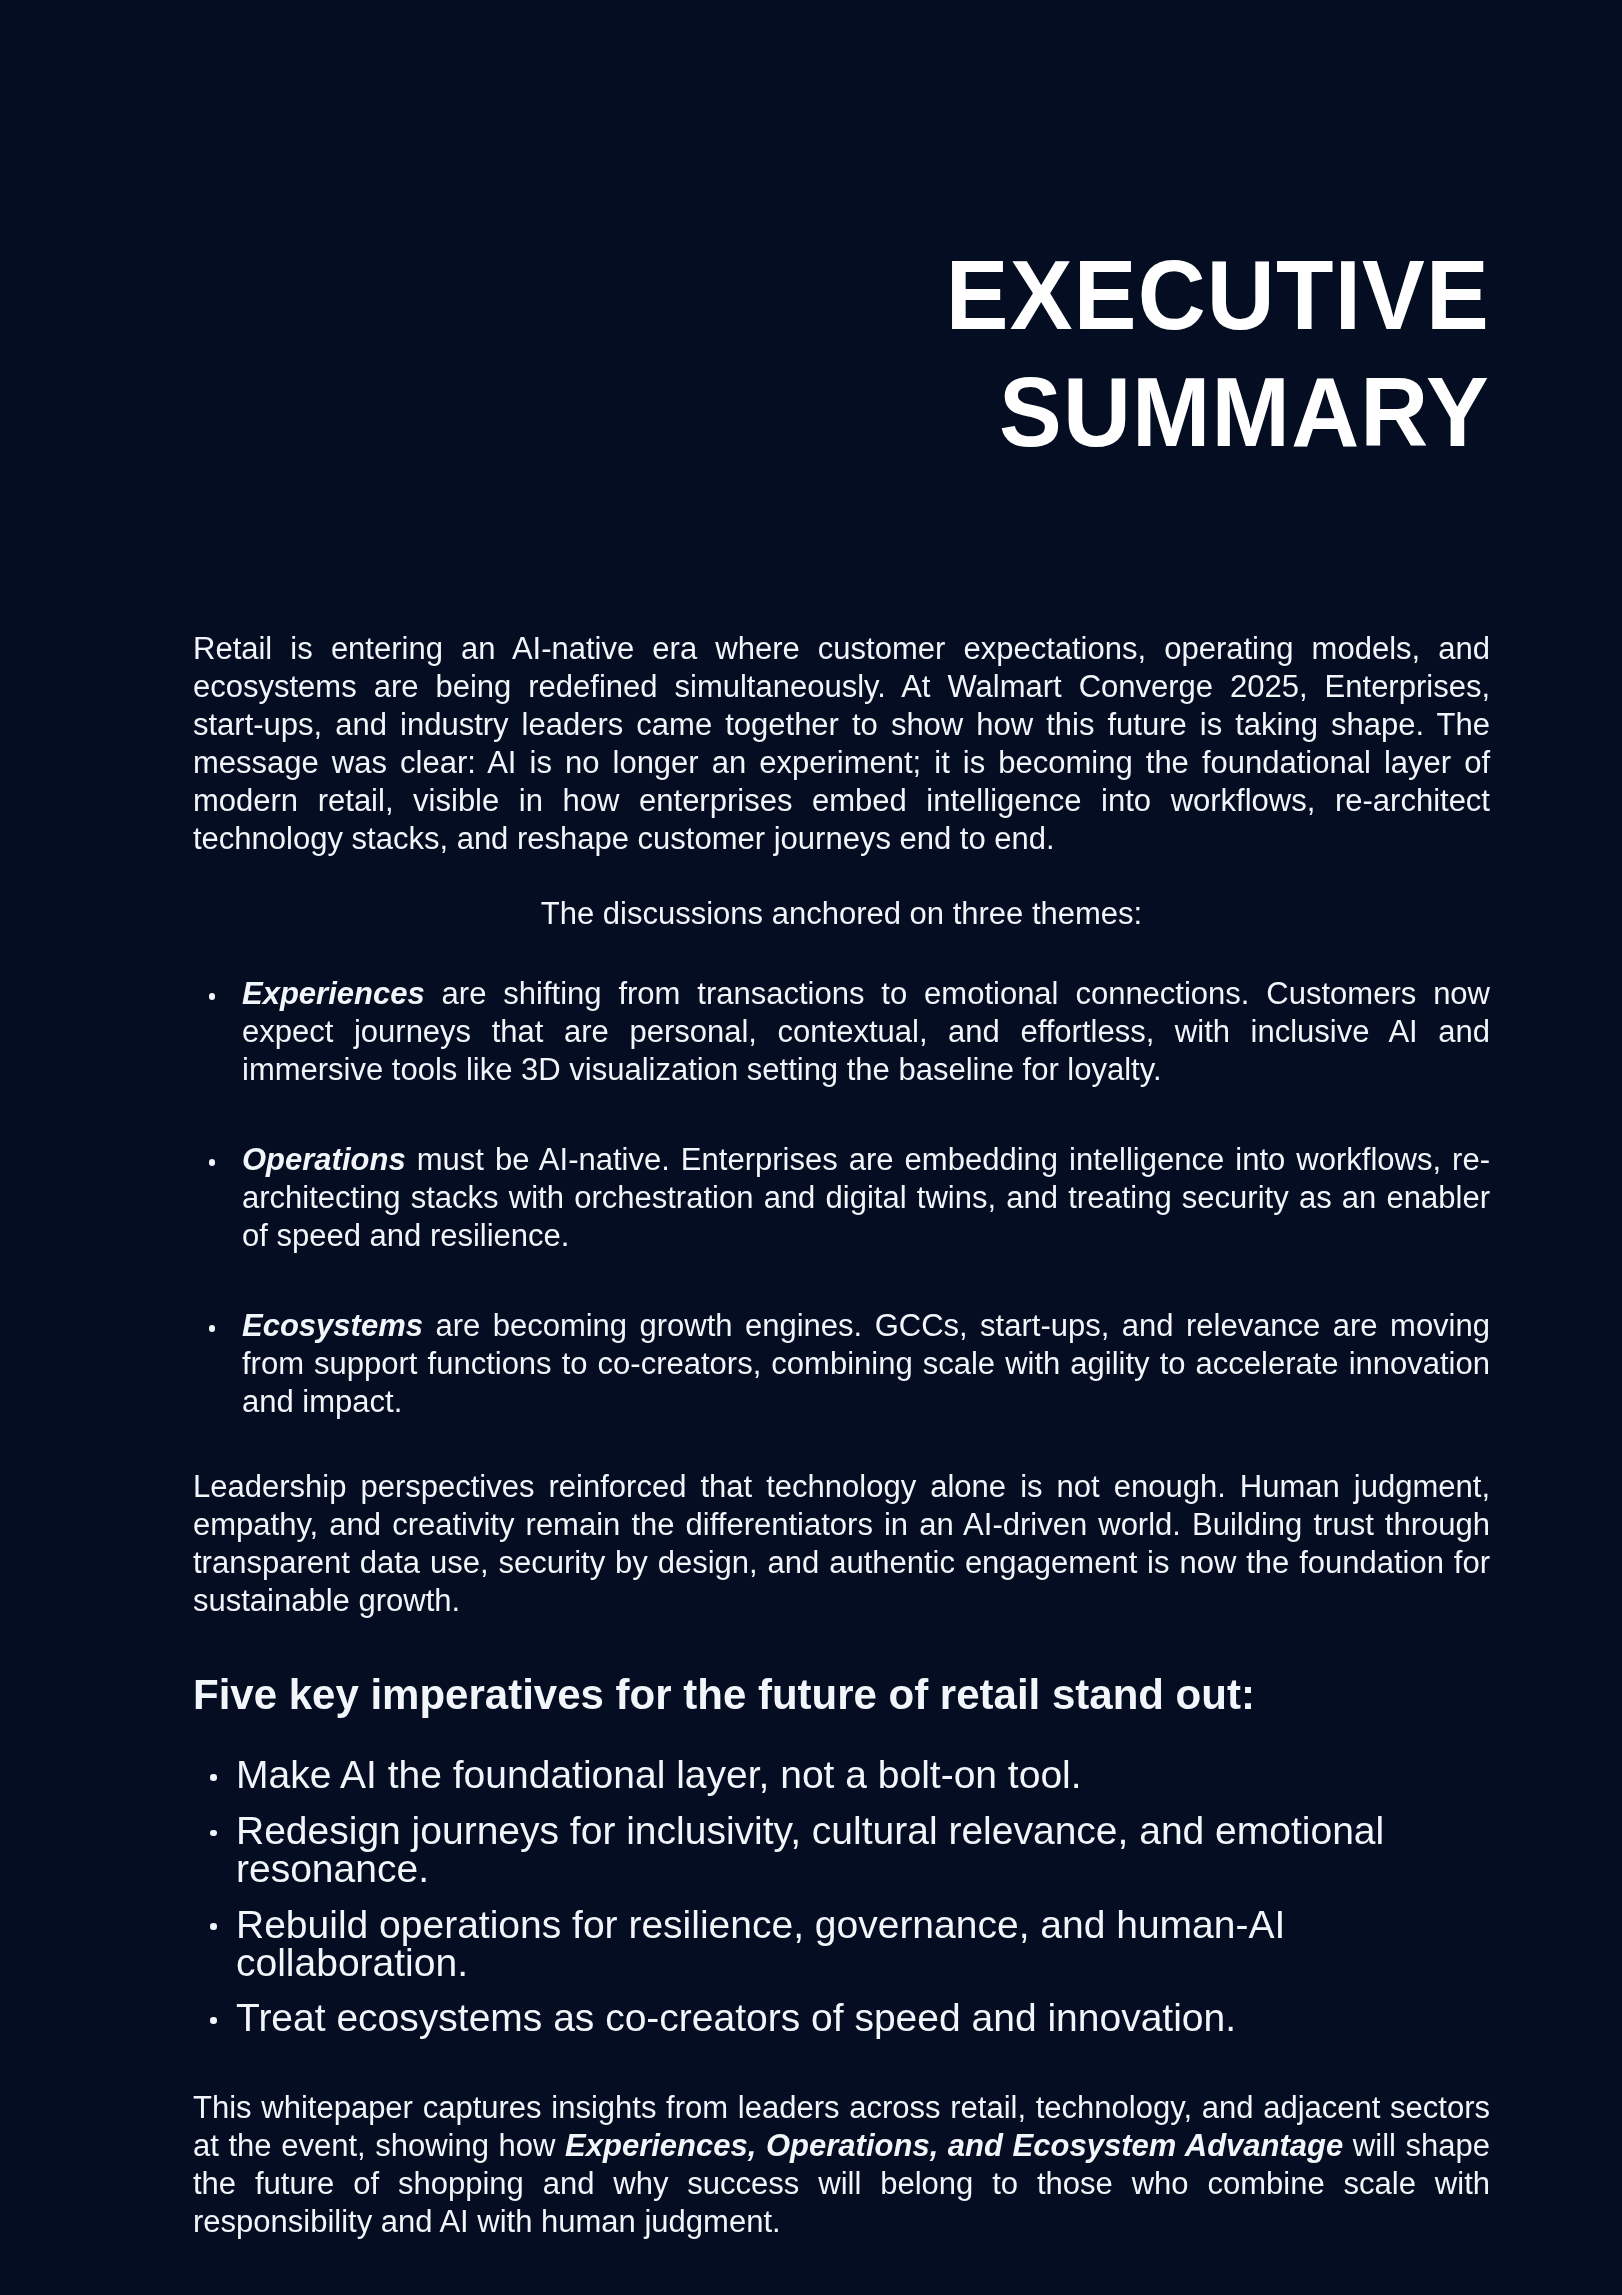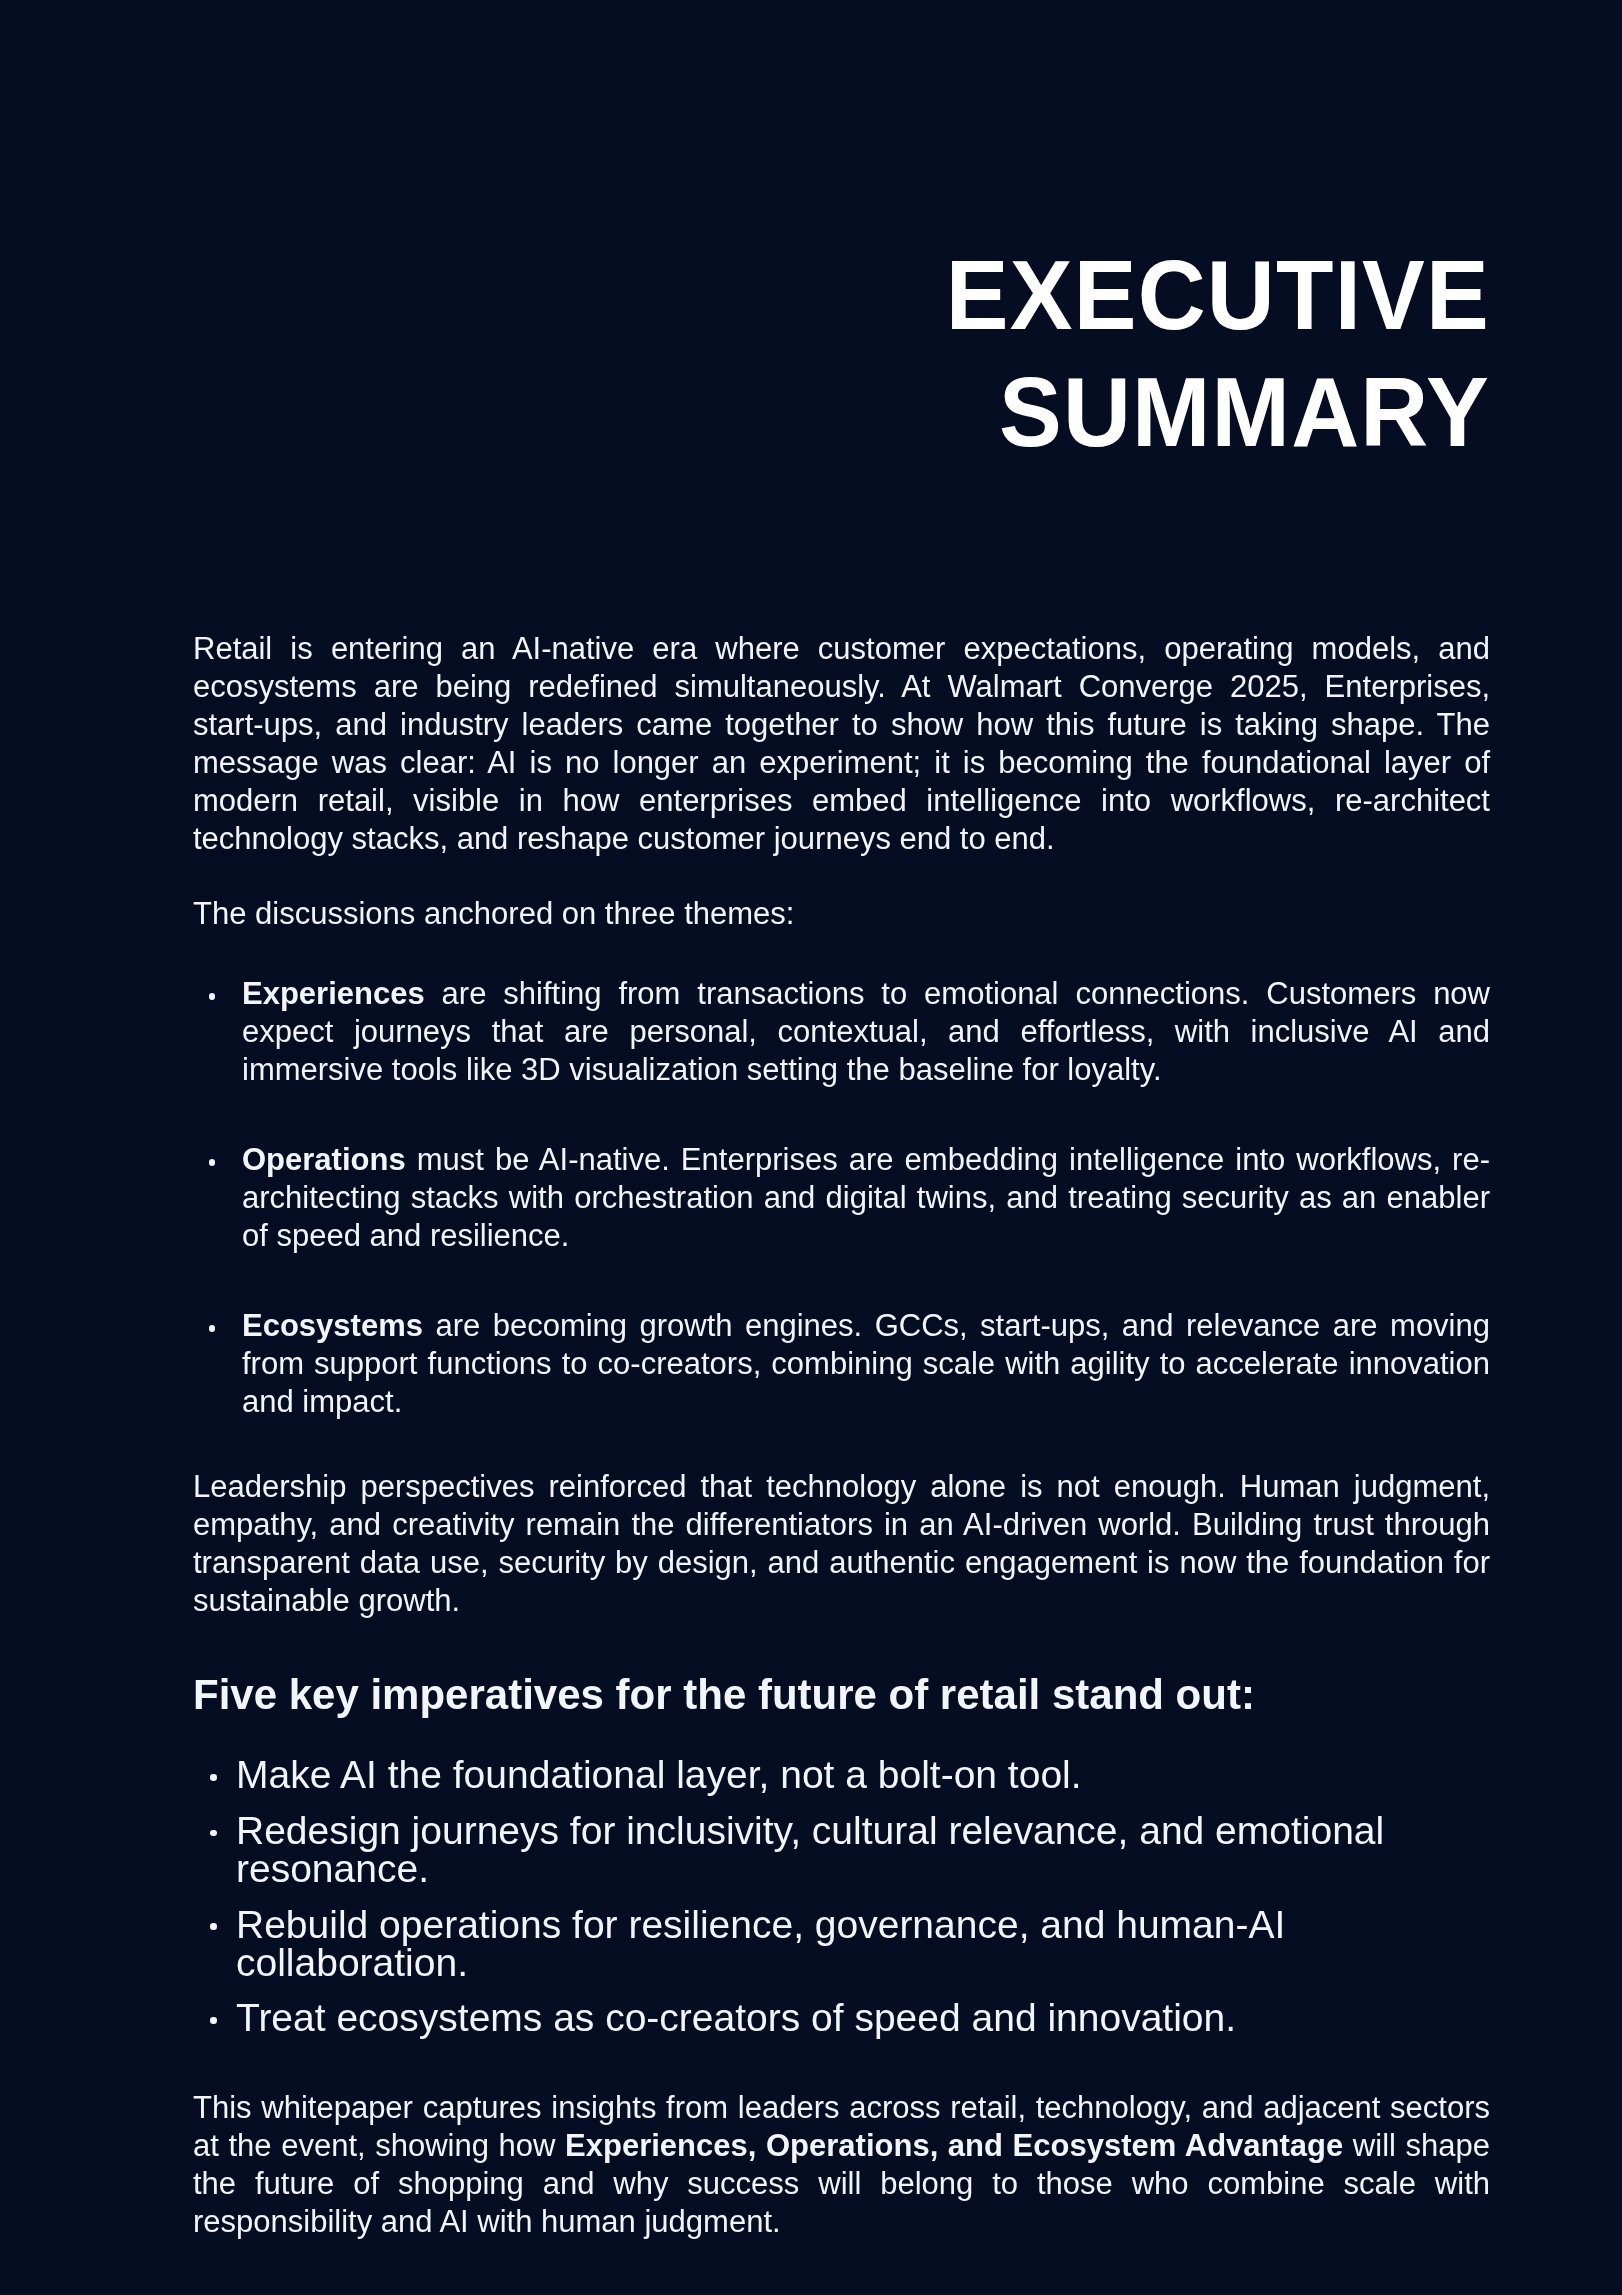--- a/index.html
+++ b/index.html
@@ -28,20 +28,21 @@
     color: #ffffff;
     transform: scaleX(0.95);
     transform-origin: 100% 0;
   }
   .title .tline { display: block; }
 
   .body-text {
     font-size: 31px;
     line-height: 38px;
     margin: 0;
+    text-align: center;
   }
   .justified { text-align: justify; }
 
   .intro        { margin-top: 160px; }
   .themes-intro { margin-top: 37px; }
 
   ul { list-style: none; margin: 0; padding: 0; }
 
   .theme-list { margin-top: 42px; }
   .theme-item {
@@ -76,21 +77,21 @@
     position: relative;
     padding-left: 43px;
     font-size: 39px;
     line-height: 38px;
     margin-bottom: 17.7px;
   }
   .imperative-item .dot { left: 17px; }
 
   .closing { margin-top: 52px; }
 
-  b, .bold { font-weight: bold; }
+  b, .bold { font-weight: bold; font-style: italic; }
 </style>
 </head>
 <body>
 
 <div class="page">
 
   <h1 class="title">
     <span class="tline">EXECUTIVE</span>
     <span class="tline">SUMMARY</span>
   </h1>

